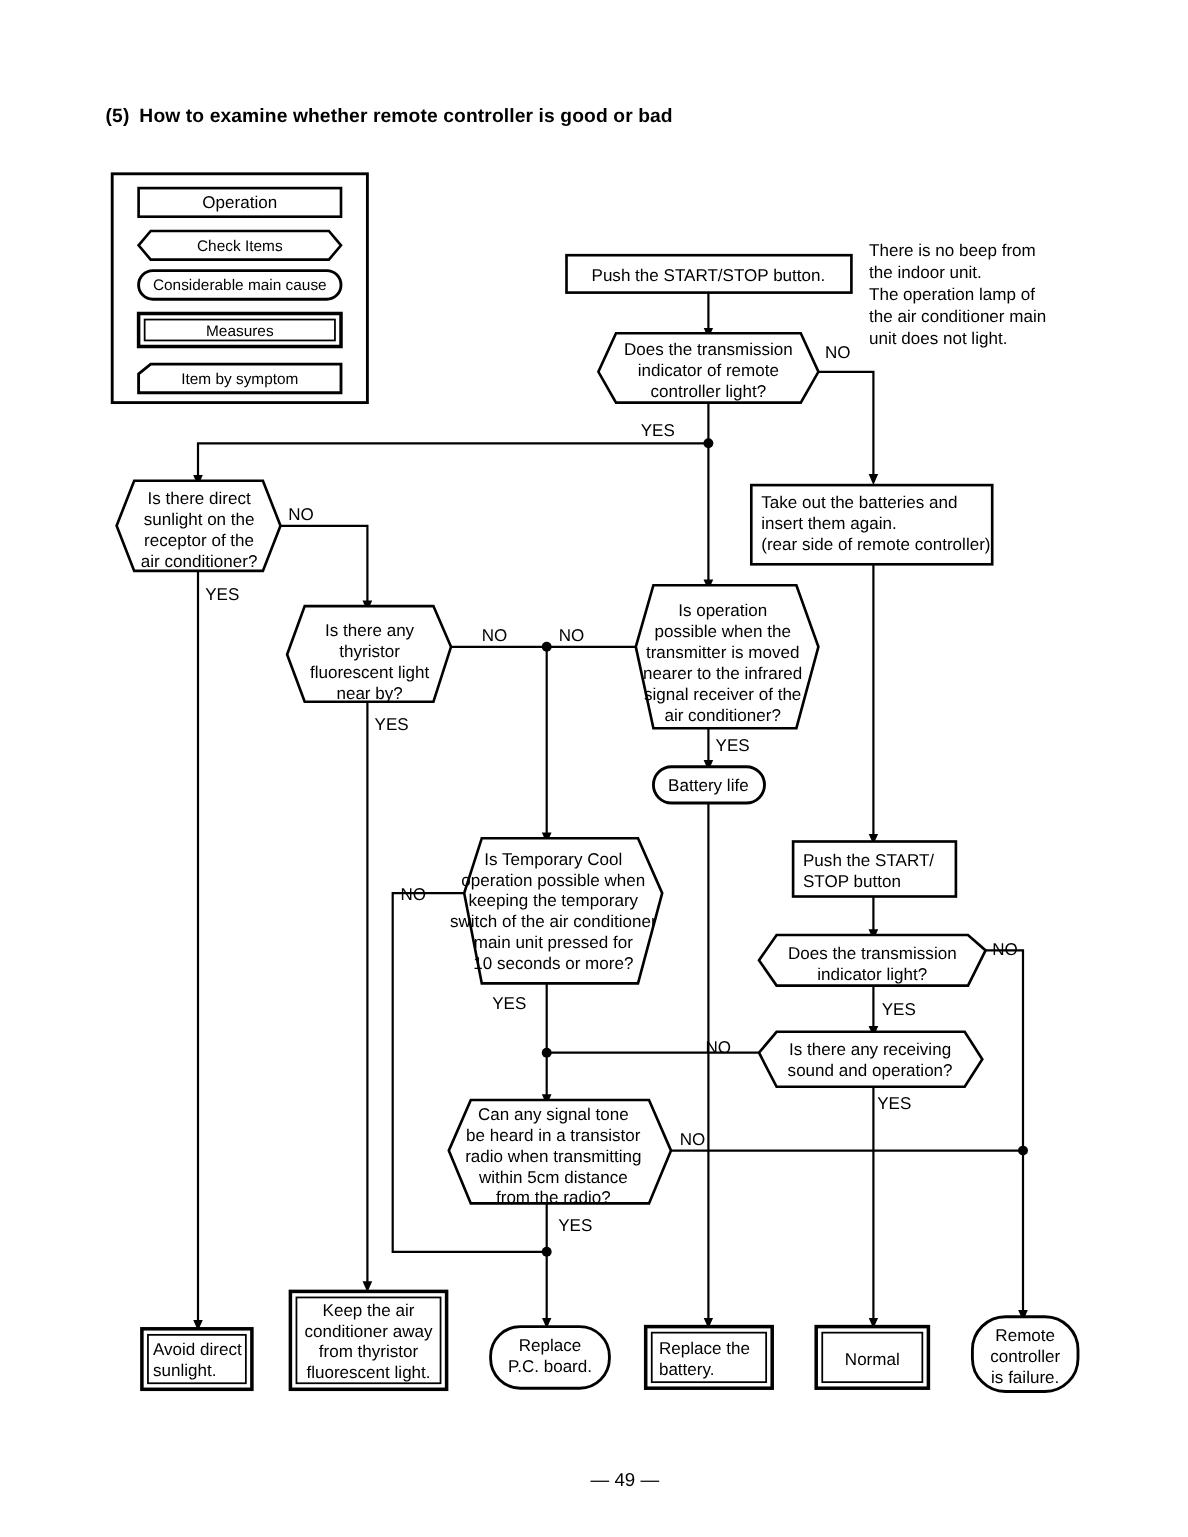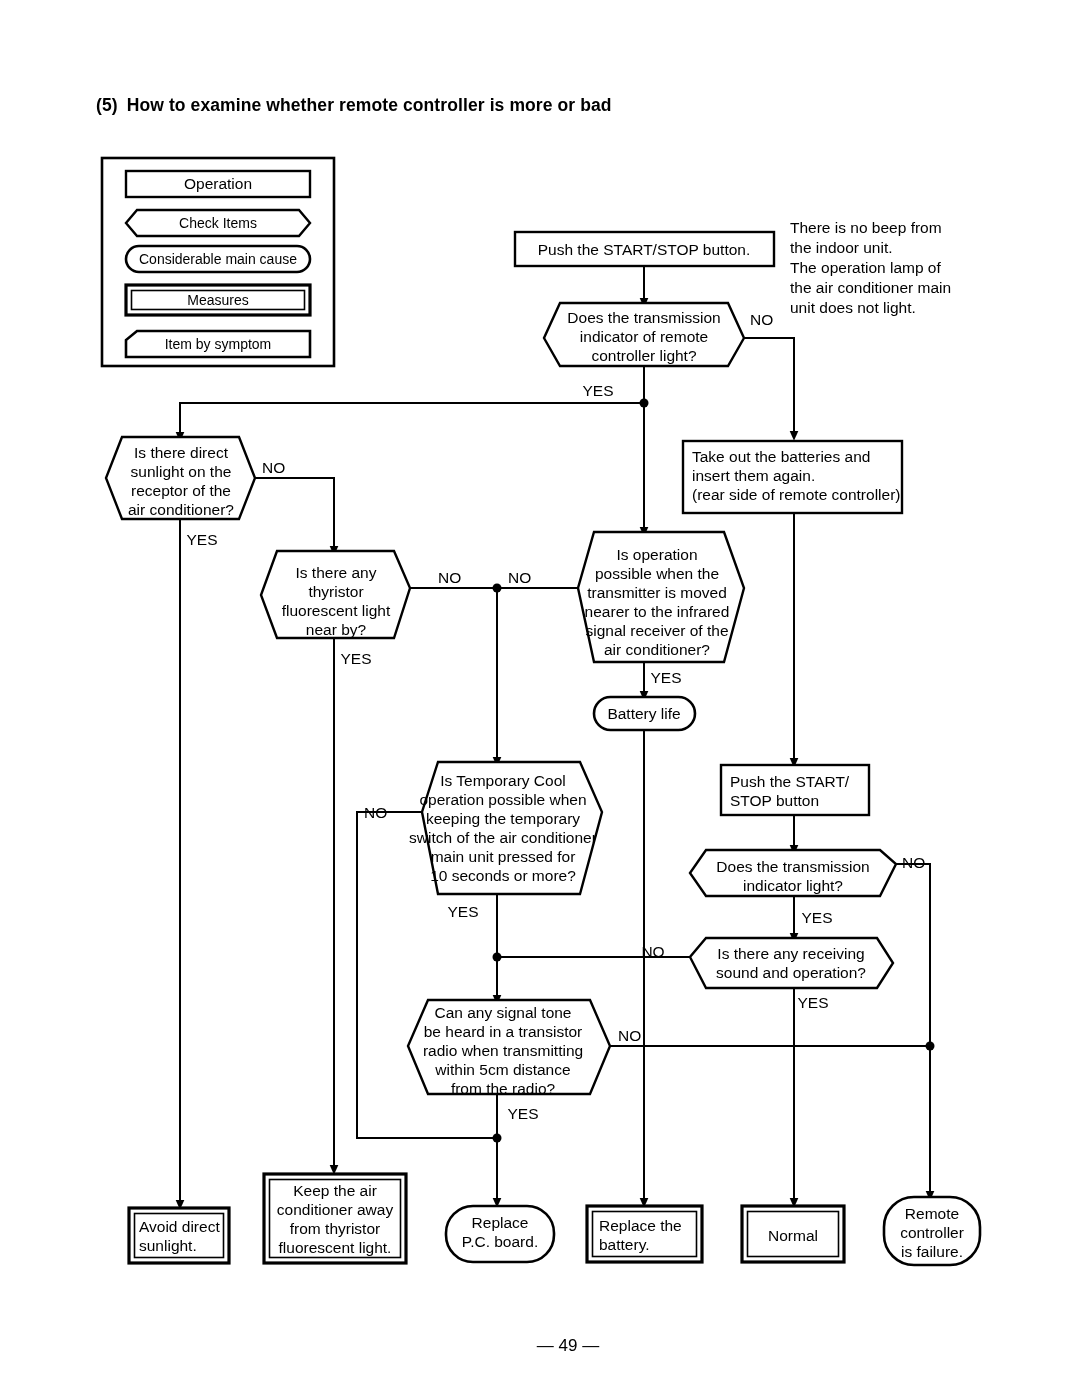--- a/index.html
+++ b/index.html
@@ -24,21 +24,21 @@
   .t{font-size:15.5px;}
   .lbl{font-size:15.5px;}
   .tsm{font-size:14px;}
 </style>
 </head>
 <body>
 
 <div id="page">
 
   <div id="heading">
-    <span class="num">(5)</span><span>How to examine whether remote controller is more or bad</span>
+    <span class="num">(5)</span><span>How to examine whether remote controller is good or bad</span>
   </div>
 
   <svg width="1080" height="1397">
     <defs>
       <marker id="ar" markerWidth="11" markerHeight="11" refX="5.2" refY="5" orient="auto" markerUnits="userSpaceOnUse">
         <path d="M0,0.6 L10,5 L0,9.4 z" fill="#000"></path>
       </marker>
     </defs>
 
     <rect class="legendbox" x="102" y="158" width="232" height="208"></rect>

